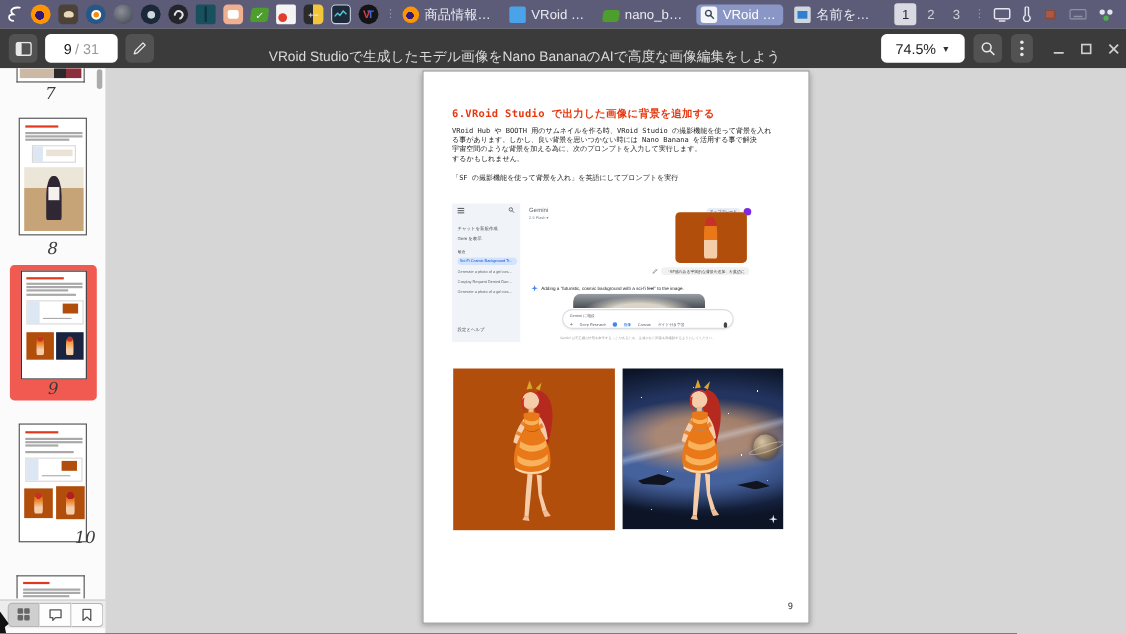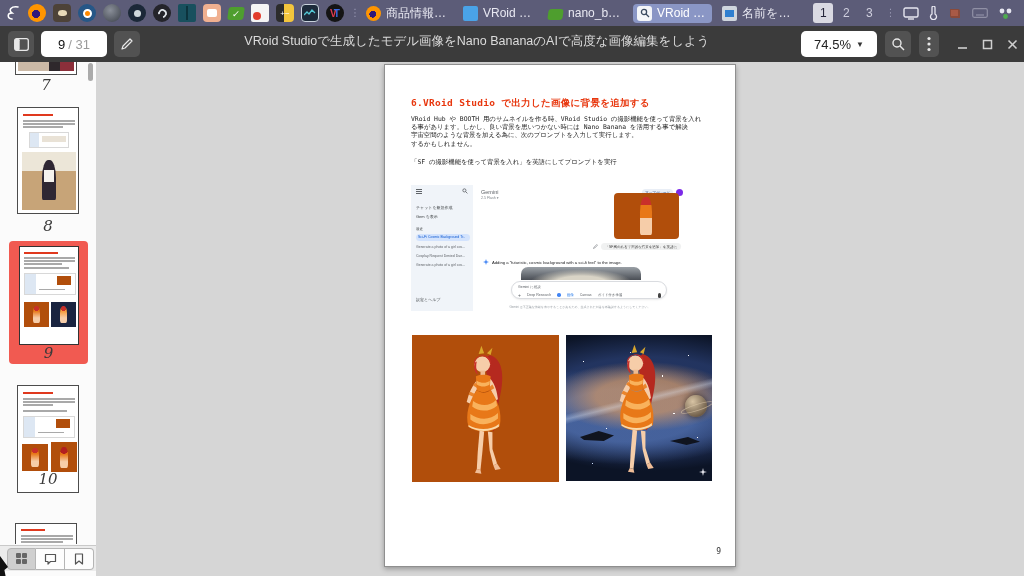--- a/index.html
+++ b/index.html
@@ -23,21 +23,21 @@
   .status svg { display:block; }
 
   
   .pdfbar { position:absolute; left:0; top:26px; width:1024px; height:36px; background:#3b3b3b;
             display:flex; align-items:center; }
   .pb-left { position:absolute; left:8px; top:5px; display:flex; gap:7px; align-items:center; }
   .pb-btn { width:26px; height:26px; background:#525252; border-radius:5px; display:flex; align-items:center; justify-content:center; }
   .pagebox { width:66px; height:26px; background:#fff; border-radius:5px; display:flex; align-items:center; justify-content:center; font-size:13px; gap:3px; }
   .pagebox .cur { color:#111; }
   .pagebox .tot { color:#9a9a9a; }
-  .pb-title { position:absolute; left:160px; right:230px; top:8px; text-align:center; }
+  .pb-title { position:absolute; left:160px; right:230px; top:18px; text-align:center; }
   .pb-title .t1 { font-size:12.5px; color:#dcdcdc; line-height:15px; white-space:nowrap; overflow:hidden; }
   .pb-title .t2 { font-size:10px; color:#b4b4b4; line-height:13px; white-space:nowrap; overflow:hidden; }
   .pb-right { position:absolute; right:6px; top:5px; display:flex; gap:8px; align-items:center; }
   .zoombox { width:76px; height:26px; background:#fff; border-radius:5px; display:flex; align-items:center; justify-content:center; gap:5px; font-size:13px; color:#222; }
   .zoombox .car { font-size:8px; color:#333; }
   .winbtns { display:flex; gap:14px; margin-left:10px; align-items:center; color:#cfcfcf; }
 
   
   .side { position:absolute; left:0; top:62px; width:96px; height:514px; background:#fbfbfb; }
   .side .sb-scroll { position:absolute; left:88px; top:1px; width:5px; height:18px; background:#ababab; border-radius:3px; }
@@ -355,21 +355,21 @@
         <div class="mini-orange" style="right:4px; top:2px; width:14px; height:9px;"></div>
         <div class="gline" style="left:14px; top:15px; width:26px; height:1px;"></div>
       </div>
       <div class="mini-orange" style="left:4px; top:58px; width:26px; height:27px;">
           <div class="figdot"></div>
         </div>
       <div class="mini-orange" style="left:33px; top:56px; width:26px; height:30px;">
           <div class="figdot" style="background:radial-gradient(circle at 50% 12%, #b31f1f 0 22%, transparent 23%), linear-gradient(#e87818 35%, #f6cda9 70%);"></div>
         </div>
     </div>
-    <div class="tlabel" style="left:9px; top:408px;">10</div>
+    <div class="tlabel" style="left:9px; top:418px;text-align:right;">10</div>
 
     <div class="thumb" style="left:15px; top:461px; width:62px; height:21px; border-bottom:none;">
       <div class="redline" style="left:5px; top:5px; width:24px;"></div>
       <div class="gline" style="left:5px; top:11px; width:52px;"></div>
       <div class="gline" style="left:5px; top:14px; width:52px;"></div>
       <div class="gline" style="left:5px; top:17px; width:42px;"></div>
     </div>
 
     <div class="botbar">
       <div class="bb first">

